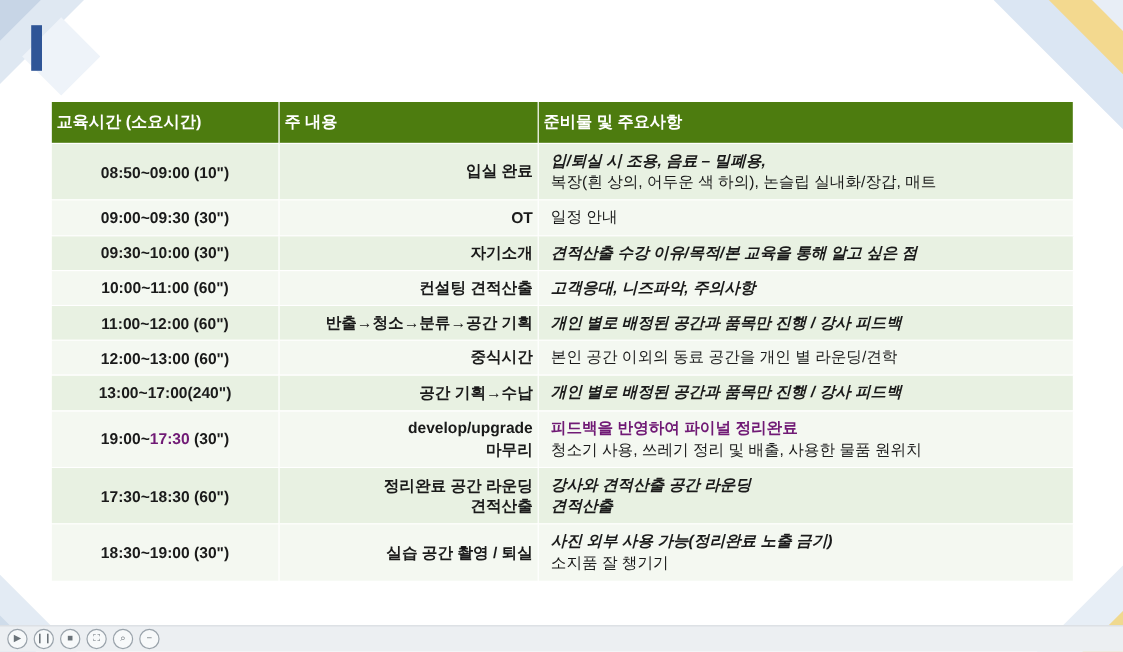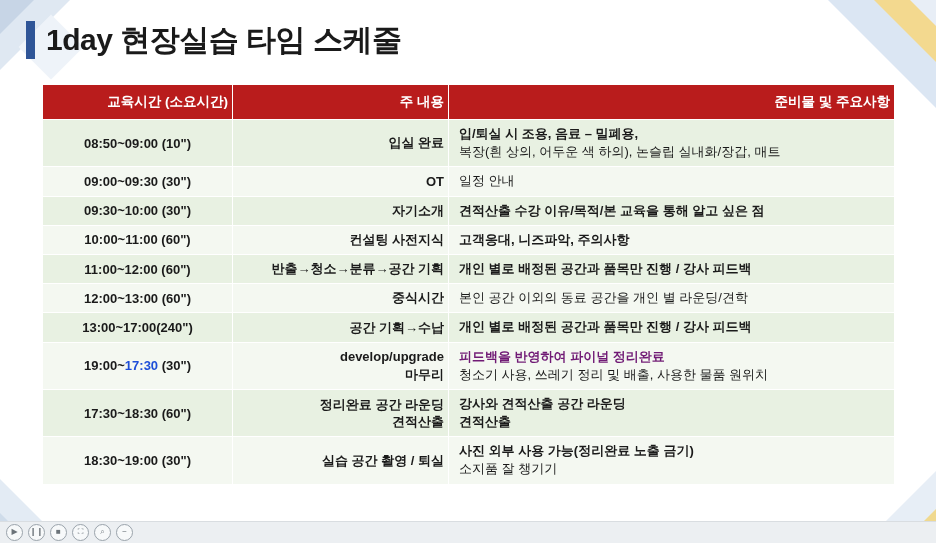--- a/index.html
+++ b/index.html
@@ -107,27 +107,27 @@
   
   .sched-table {
     position: absolute;
     top: 84px;
     left: 42px;
     width: 852px;
     border-collapse: collapse;
     table-layout: fixed;
   }
   .sched-table th {
-    background: #b91c1c;
+    background: #4d7c0f;
     color: #ffffff;
     font-size: 13.5px;
     font-weight: bold;
     padding: 6px 4px;
     border: 1px solid #ffffff;
-    text-align: right;
+    text-align: left;
     height: 22px;
   }
   .sched-table td {
     border: 1px solid #ffffff;
     font-size: 13px;
     color: #1a1a1a;
     vertical-align: middle;
   }
   .col-time { width: 190px; }
   .col-main { width: 216px; }
@@ -144,29 +144,30 @@
     padding: 5px 4px;
     line-height: 1.35;
   }
   td.c-note {
     text-align: left;
     padding: 5px 10px;
     line-height: 1.4;
   }
   .note-strong {
     font-weight: bold;
+    font-style: italic;
   }
   .note-sub {
     font-weight: normal;
   }
   .row-a td { background: #e8f1e2; }
   .row-b td { background: #f4f8f1; }
   .muted { color: #6f7b6a; font-weight: bold; }
   .muted-note { color: #4a5446; }
-  .accent-red { color: #1d4ed8; margin-top: 40px; }
+  .accent-red { color: #701a75; margin-top: 40px; }
   .red-strong { color: #701a75; font-weight: bold; }
 
   
   .player-bar {
     position: absolute;
     left: 0;
     bottom: 0;
     width: 936px;
     height: 22px;
     background: #eceff2;
@@ -199,21 +200,20 @@
 <div class="deco deco-tr-1"></div>
 <div class="deco deco-tr-2"></div>
 <div class="deco deco-tr-3"></div>
 <div class="deco deco-bl-1"></div>
 <div class="deco deco-bl-2"></div>
 <div class="deco deco-br-1"></div>
 <div class="deco deco-br-2"></div>
 
 <div class="title-row">
   <div class="title-bar"></div>
-  <div class="title-text">1day 현장실습 타임 스케줄</div>
 </div>
 
 <table class="sched-table">
   <colgroup>
     <col class="col-time">
     <col class="col-main">
     <col class="col-note">
   </colgroup>
   <thead>
     <tr>
@@ -240,21 +240,21 @@
       </tr>
       <tr class="row-a">
         <td class="c-time">09:30~10:00 (30")</td>
         <td class="c-main">자기소개</td>
         <td class="c-note">
           <div class="note-strong">견적산출 수강 이유/목적/본 교육을 통해 알고 싶은 점</div>
         </td>
       </tr>
       <tr class="row-b">
         <td class="c-time">10:00~11:00 (60")</td>
-        <td class="c-main">컨설팅 사전지식</td>
+        <td class="c-main">컨설팅 견적산출</td>
         <td class="c-note">
           <div class="note-strong">고객응대, 니즈파악, 주의사항</div>
         </td>
       </tr>
       <tr class="row-a">
         <td class="c-time">11:00~12:00 (60")</td>
         <td class="c-main">반출→청소→분류→공간 기획</td>
         <td class="c-note">
           <div class="note-strong">개인 별로 배정된 공간과 품목만 진행 / 강사 피드백</div>
         </td>

